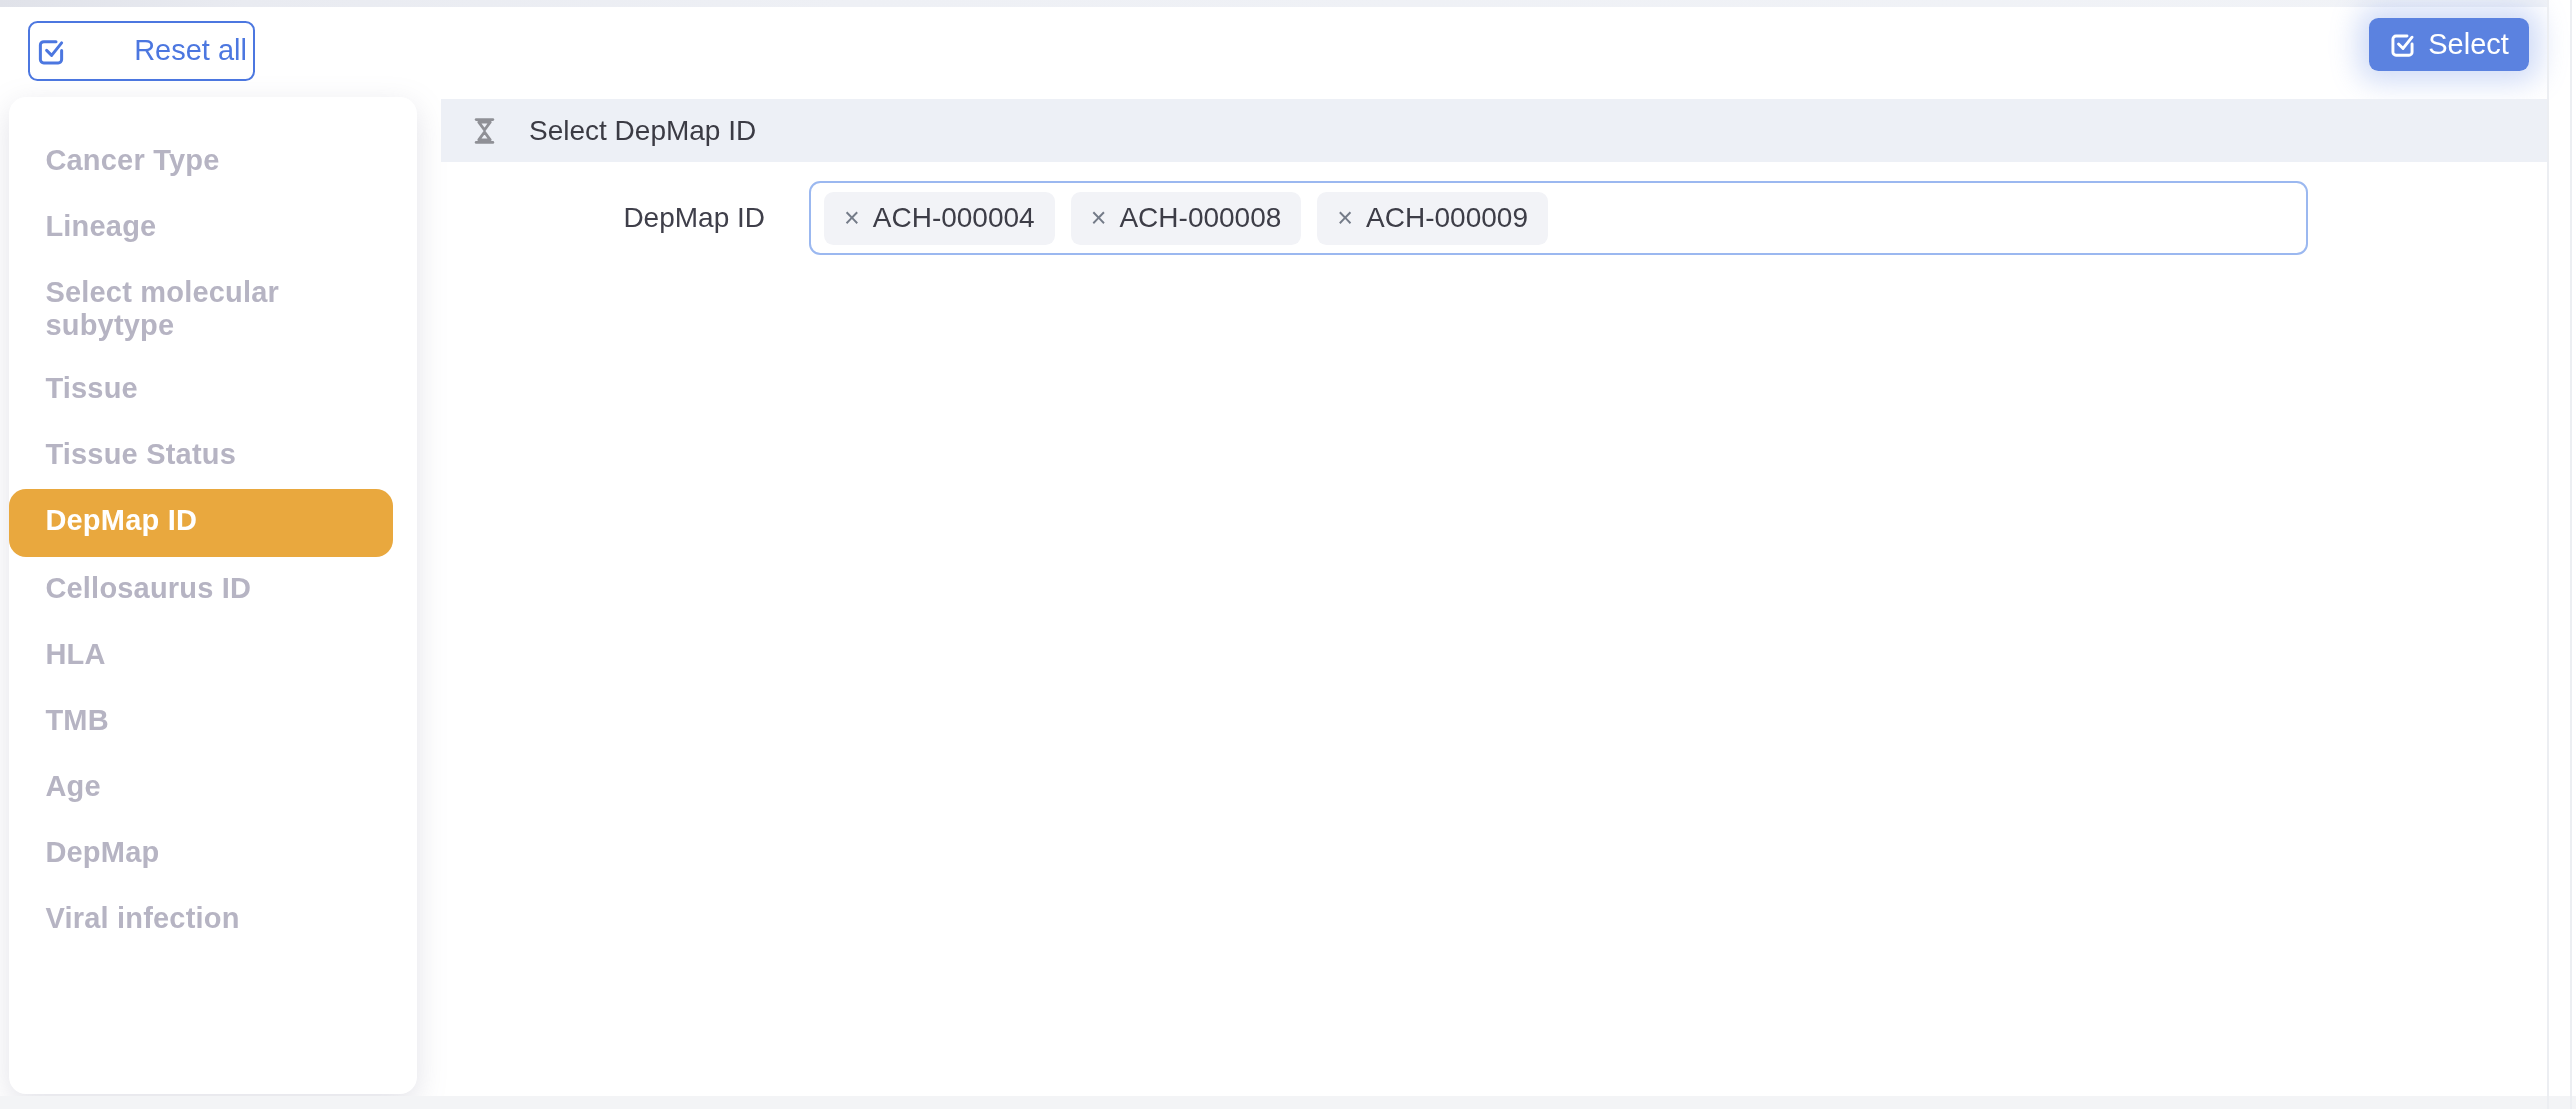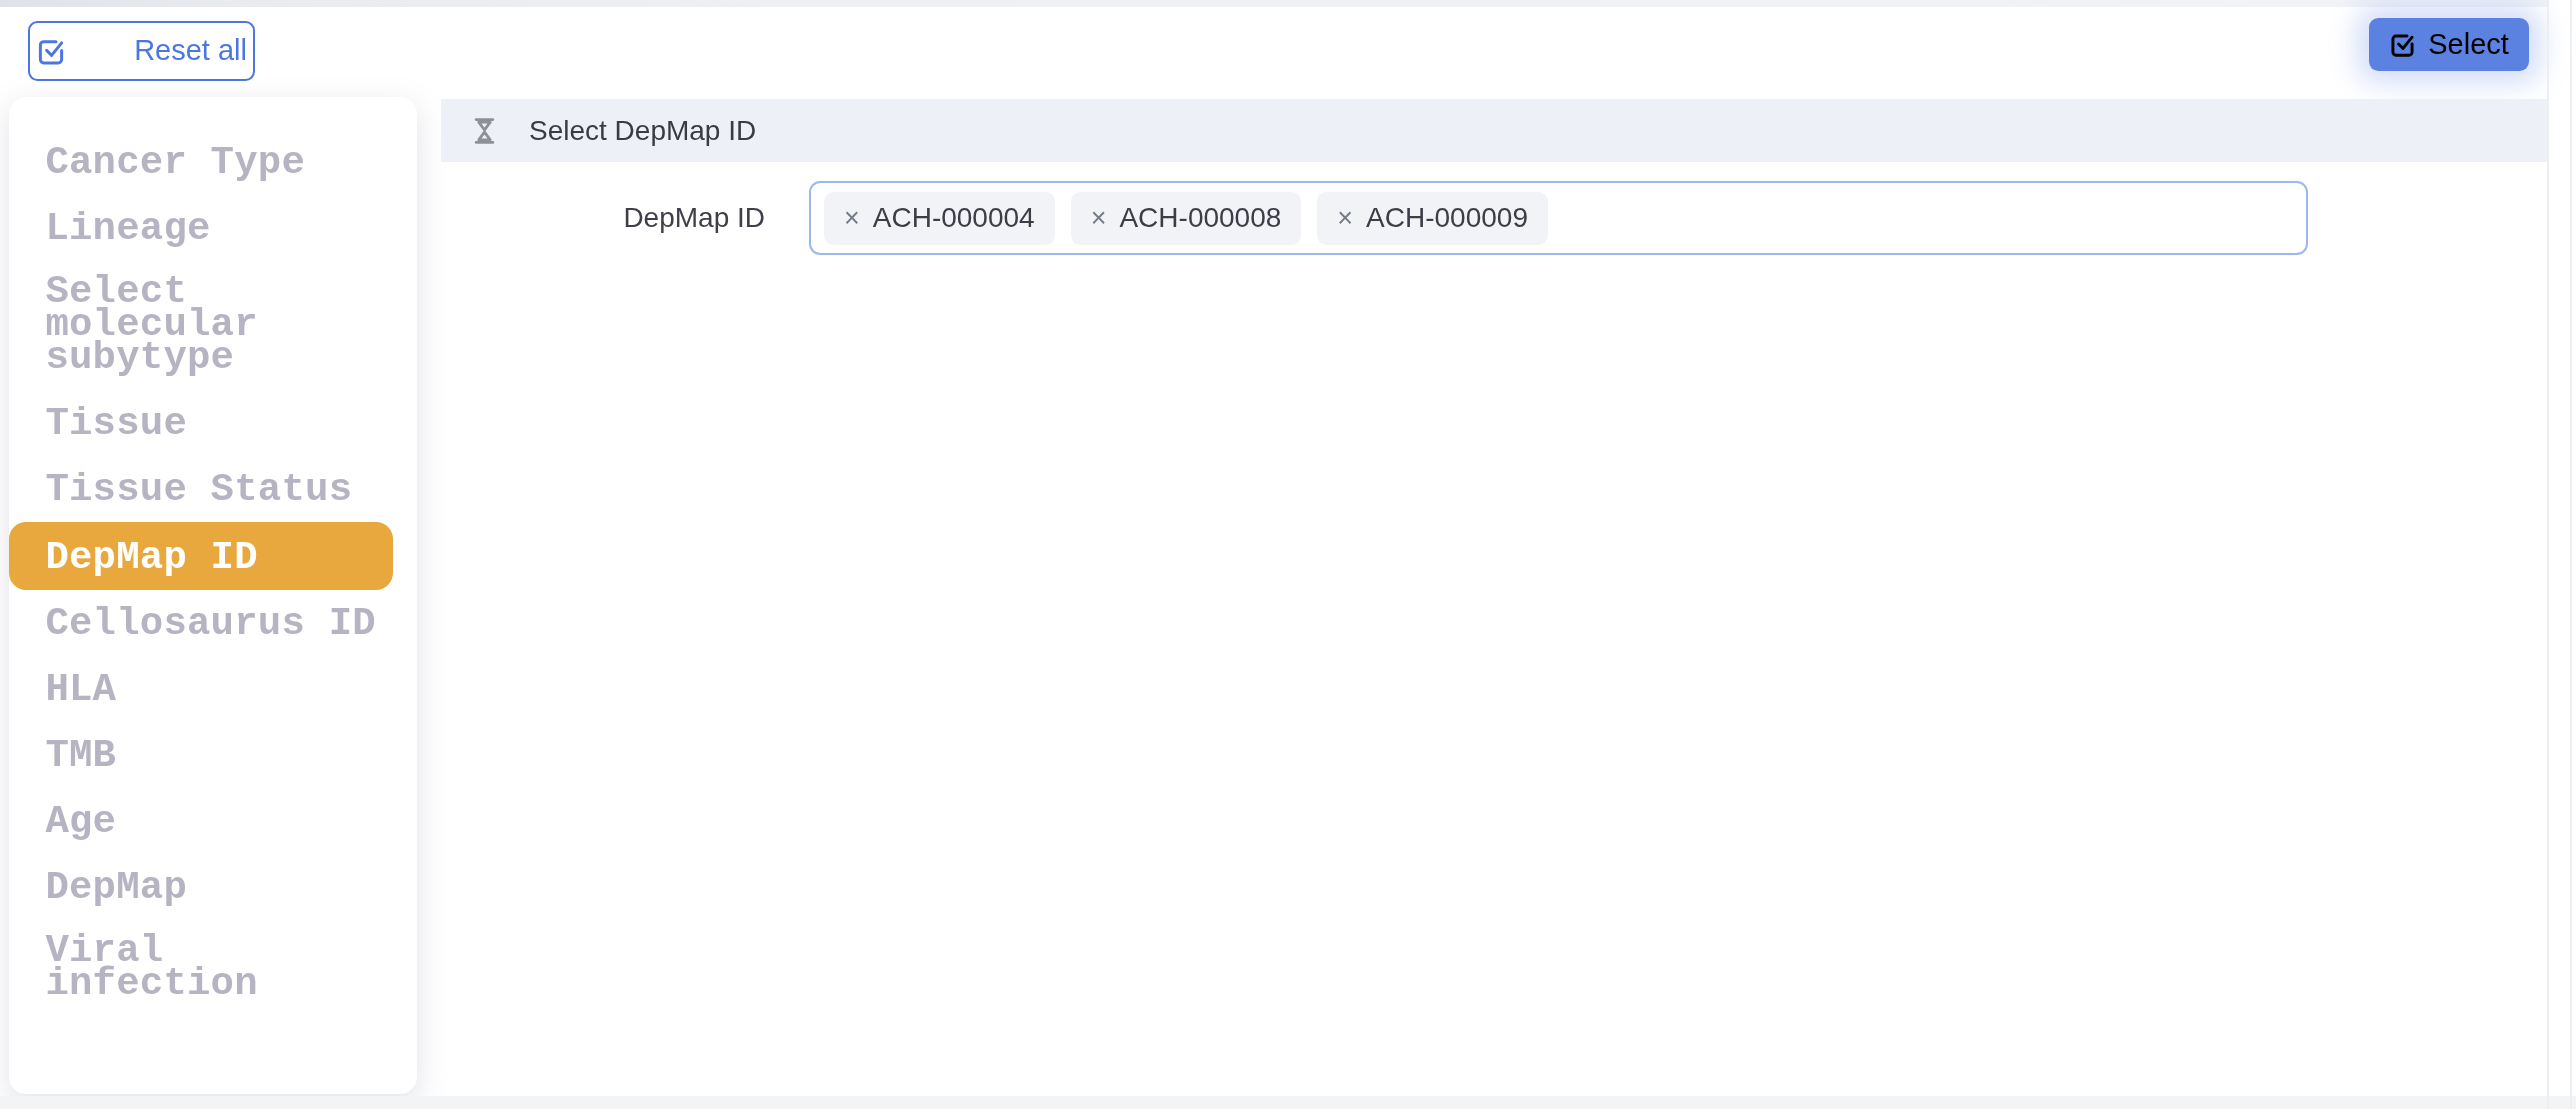--- a/index.html
+++ b/index.html
@@ -17,37 +17,37 @@
   
   .reset-btn{
     position:absolute;left:28px;top:20.6px;width:227px;height:60px;
     background:#ffffff;border:2.8px solid #4c77e0;border-radius:9.4px;
     color:#4c77e0;display:flex;align-items:center;justify-content:space-between;gap:14px;
     font-size:29px;font-family:inherit;cursor:pointer;box-sizing:border-box;
   }
   .select-btn{
     position:absolute;left:2369px;top:18px;width:160px;height:53px;
     background:#5b82e0;border:none;border-radius:9.4px;
-    color:#000000;display:flex;align-items:center;justify-content:center;gap:12.2px;
+    color:#ffffff;display:flex;align-items:center;justify-content:center;gap:12.2px;
     font-size:29px;font-family:inherit;cursor:pointer;
     box-shadow:0 0 28px 11.3px rgba(115,148,230,0.33);
   }
   .btn-icon{display:flex;align-items:center;}
   
   .sidebar{
     position:absolute;left:9.4px;top:97px;width:408px;height:997px;
     background:#ffffff;border-radius:17px;
     box-shadow:0 9.4px 30px rgba(125,125,150,0.22);
     padding-top:32px;box-sizing:border-box;
   }
   .sidebar-item{
     min-height:66px;padding:15px 19px 15px 36px;box-sizing:border-box;
-    display:flex;align-items:flex-end;
-    font-size:39px;line-height:33px;font-weight:600;letter-spacing:0.2px;
-    color:#b6b4c3;cursor:pointer;font-family:Liberation Mono, monospace;
+    display:flex;align-items:flex-start;
+    font-size:29px;line-height:33px;font-weight:600;letter-spacing:0.2px;
+    color:#b6b4c3;cursor:pointer;
   }
   .sidebar-item.active{
     background:#e9a83e;color:#ffffff;border-radius:17px;
     margin-right:24.4px;min-height:68px;font-weight:700;
   }
   
   .panel-header{
     position:absolute;left:441px;top:99px;width:2107px;height:63px;
     background:#edf0f6;display:flex;align-items:center;gap:32px;
     padding-left:31px;box-sizing:border-box;

